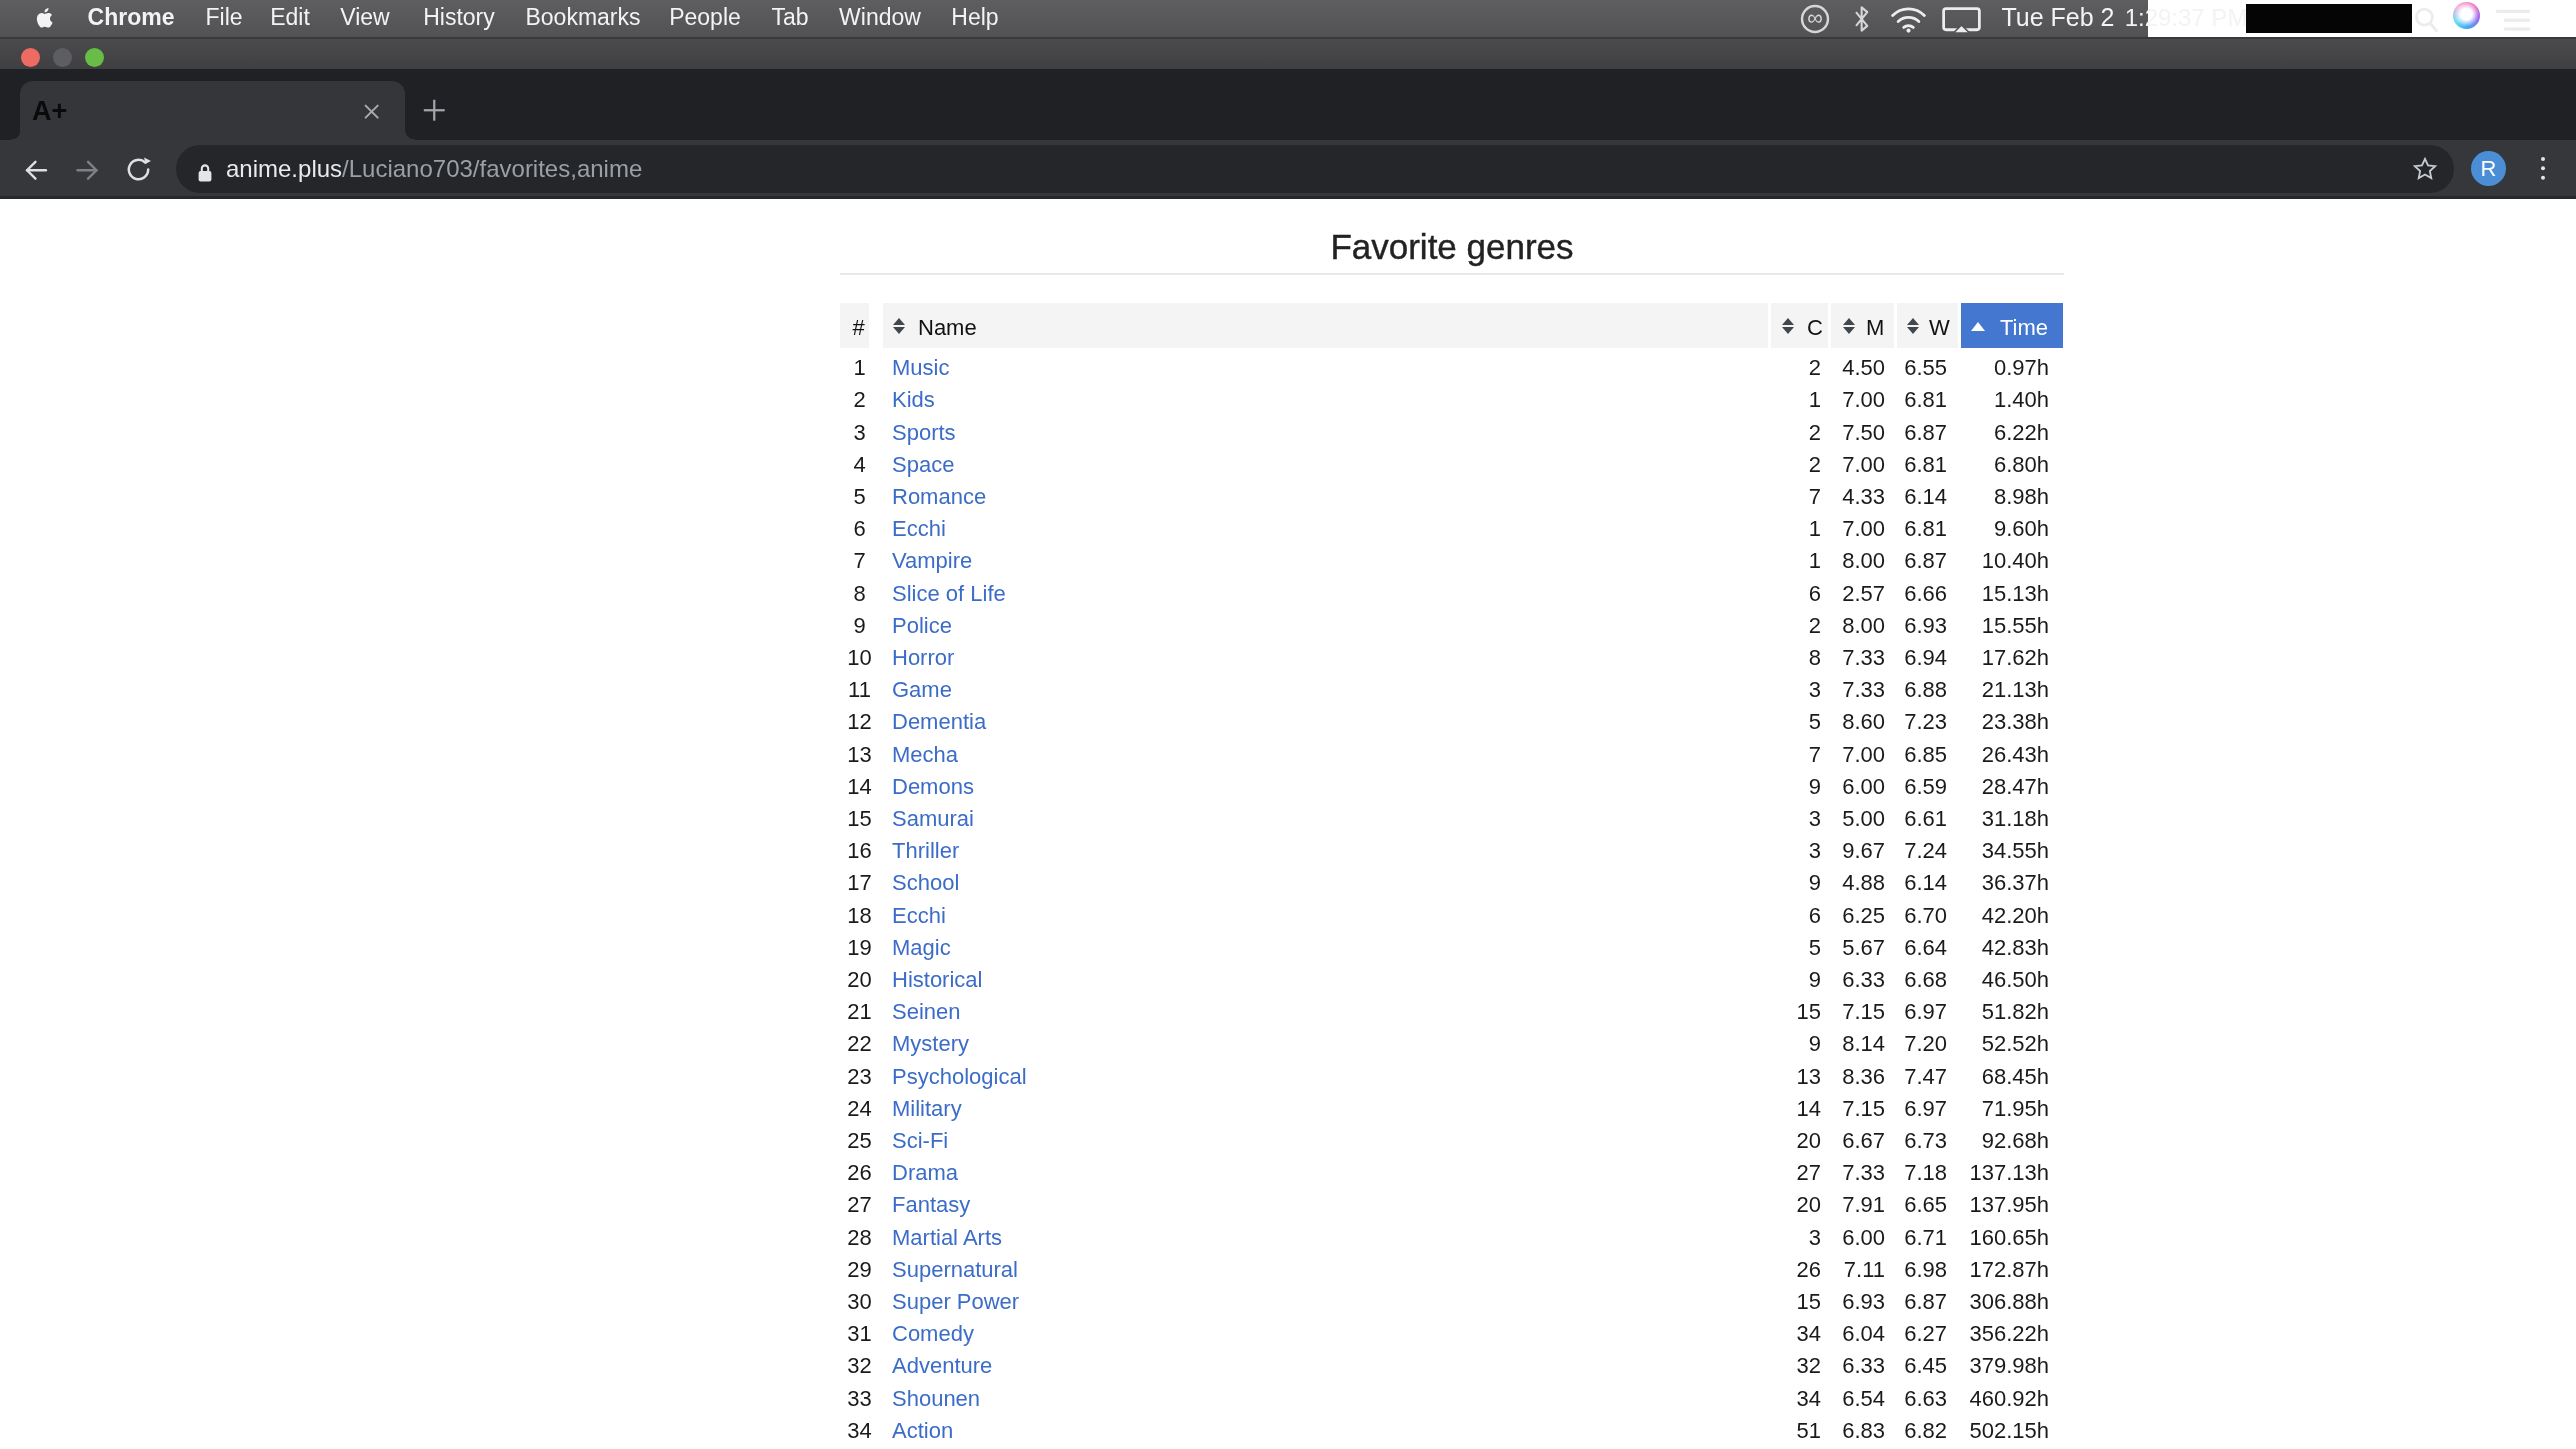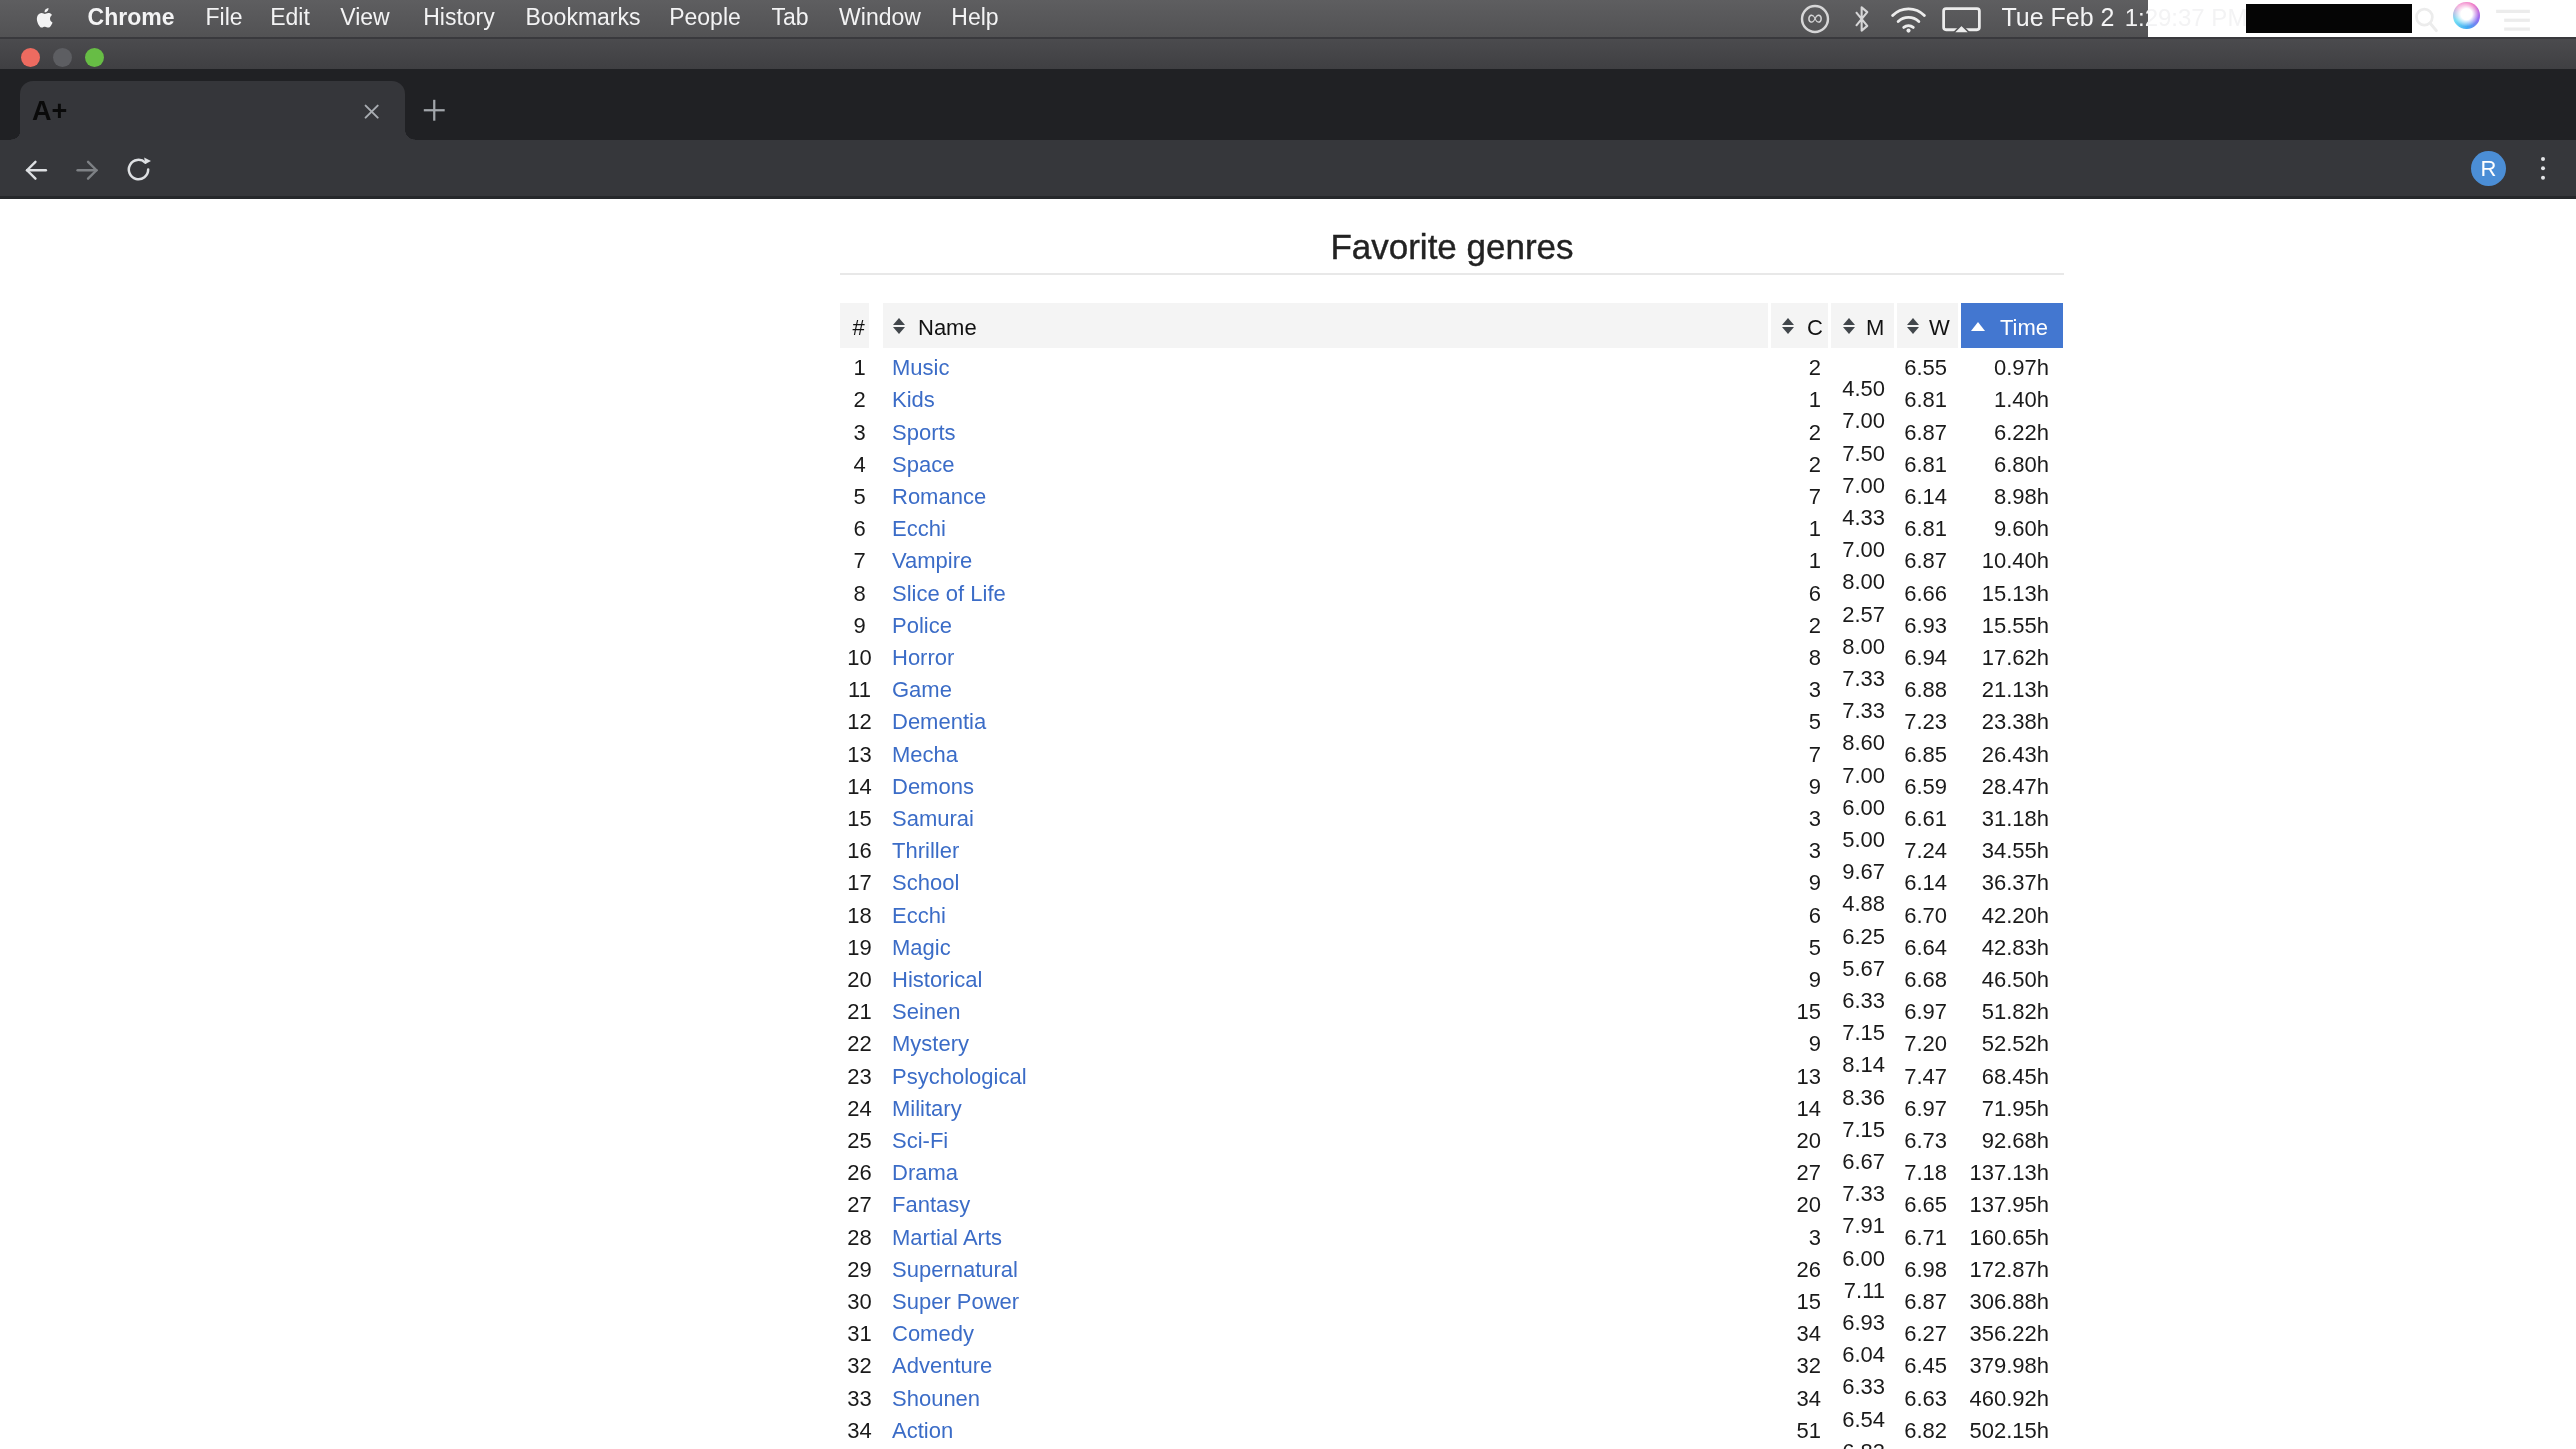--- a/index.html
+++ b/index.html
@@ -67,21 +67,21 @@
 
   #tbody { position:absolute; left:0; top:0; width:2576px; height:1249px;
      font-size:22px; color:#1a1a1a; }
   .tr { position:absolute; left:840px; width:1225px; height:32px;
      line-height:40px; }
   .tr span, .tr a { position:absolute; top:0; height:32px; line-height:40px; }
   .cn { left:0; width:39px; text-align:center; }
   .cl { left:52px; color:#3b6cc7; text-decoration:none; }
   .v  { text-align:right; }
   .v1 { left:900px; width:81px; }
-  .v2 { left:964px; width:81px;margin-top:21px; }
+  .v2 { left:964px; width:81px; }
   .v3 { left:1026px; width:81px; }
   .v4 { left:1096px; width:113px; }
 </style></head>
 <body>
 
 <div id="menubar">
   <svg class="abs" style="left:35px;top:5.6px" width="21" height="24" viewBox="0 0 26 30">
     <path fill="#f3f3f4" d="M18.6 15.9c0-3.1 2.5-4.6 2.6-4.7-1.4-2.1-3.6-2.4-4.4-2.4-1.9-.2-3.7 1.1-4.6 1.1-.9 0-2.4-1.1-4-1-2 0-3.9 1.2-5 3-2.1 3.7-.5 9.1 1.5 12.1 1 1.5 2.2 3.1 3.8 3 1.5-.1 2.1-1 3.9-1 1.8 0 2.3 1 4 1 1.6 0 2.7-1.5 3.7-3 1.2-1.7 1.6-3.4 1.7-3.5-.1-.1-3.2-1.3-3.2-4.6z"></path>
     <path fill="#f3f3f4" d="M15.5 6.2c.8-1 1.4-2.4 1.2-3.8-1.2.1-2.7.8-3.5 1.8-.8.9-1.5 2.3-1.3 3.7 1.3.1 2.7-.7 3.6-1.7z"></path>
   </svg>
@@ -172,20 +172,30 @@
     <g stroke="#7e8185" stroke-width="3" stroke-linecap="round" stroke-linejoin="round" fill="none">
       <line x1="2" y1="14" x2="25.5" y2="14"></line>
       <path d="M15 3.5 L25.5 14 L15 24.5"></path>
     </g>
   </svg>
   <svg class="abs" style="left:126px;top:17px" width="25" height="25" viewBox="0 0 31 31">
     <path d="M27.5 15.5 A 12 12 0 1 1 23.9 7" fill="none" stroke="#dee0e3" stroke-width="3.1" stroke-linecap="round"></path>
     <path d="M22.5 0.5 L23.9 8.7 L31 5 Z" fill="#dee0e3"></path>
   </svg>
 
+  <div id="omnibox">
+    <svg class="abs" style="left:21px;top:18.5px" width="16" height="20" viewBox="0 0 20 25">
+      <rect x="2" y="10" width="16" height="13" rx="2.5" fill="#e4e5e8"></rect>
+      <path d="M6 10 V 7 a 4 4 0 0 1 8 0 V 10" fill="none" stroke="#e4e5e8" stroke-width="2.6"></path>
+    </svg>
+    <div id="urltext"><b>anime.plus</b>/Luciano703/favorites,anime</div>
+    <svg class="abs" style="left:2236px;top:11.3px" width="26" height="26" viewBox="0 0 24 24">
+      <path fill="none" stroke="#c8cbcf" stroke-width="1.7" d="M12 2.6 L14.8 8.6 L21.4 9.4 L16.5 13.9 L17.8 20.4 L12 17.1 L6.2 20.4 L7.5 13.9 L2.6 9.4 L9.2 8.6 Z"></path>
+    </svg>
+  </div>
   <div class="abs" style="left:2471px;top:10.5px;width:35px;height:35px;border-radius:50%;
        background:#4b8ed6;color:#fff;text-align:center;line-height:35px;font-size:22px">R</div>
   <div class="abs" style="left:2541px;top:17px;width:4px;height:4px;border-radius:50%;background:#e3e4e7;box-shadow:0 9.3px 0 #e3e4e7, 0 18.7px 0 #e3e4e7"></div>
 </div>
 <div id="toolline"></div>
 
 <div id="page">
   <div id="ptitle">Favorite genres</div>
   <div id="phr"></div>
 

